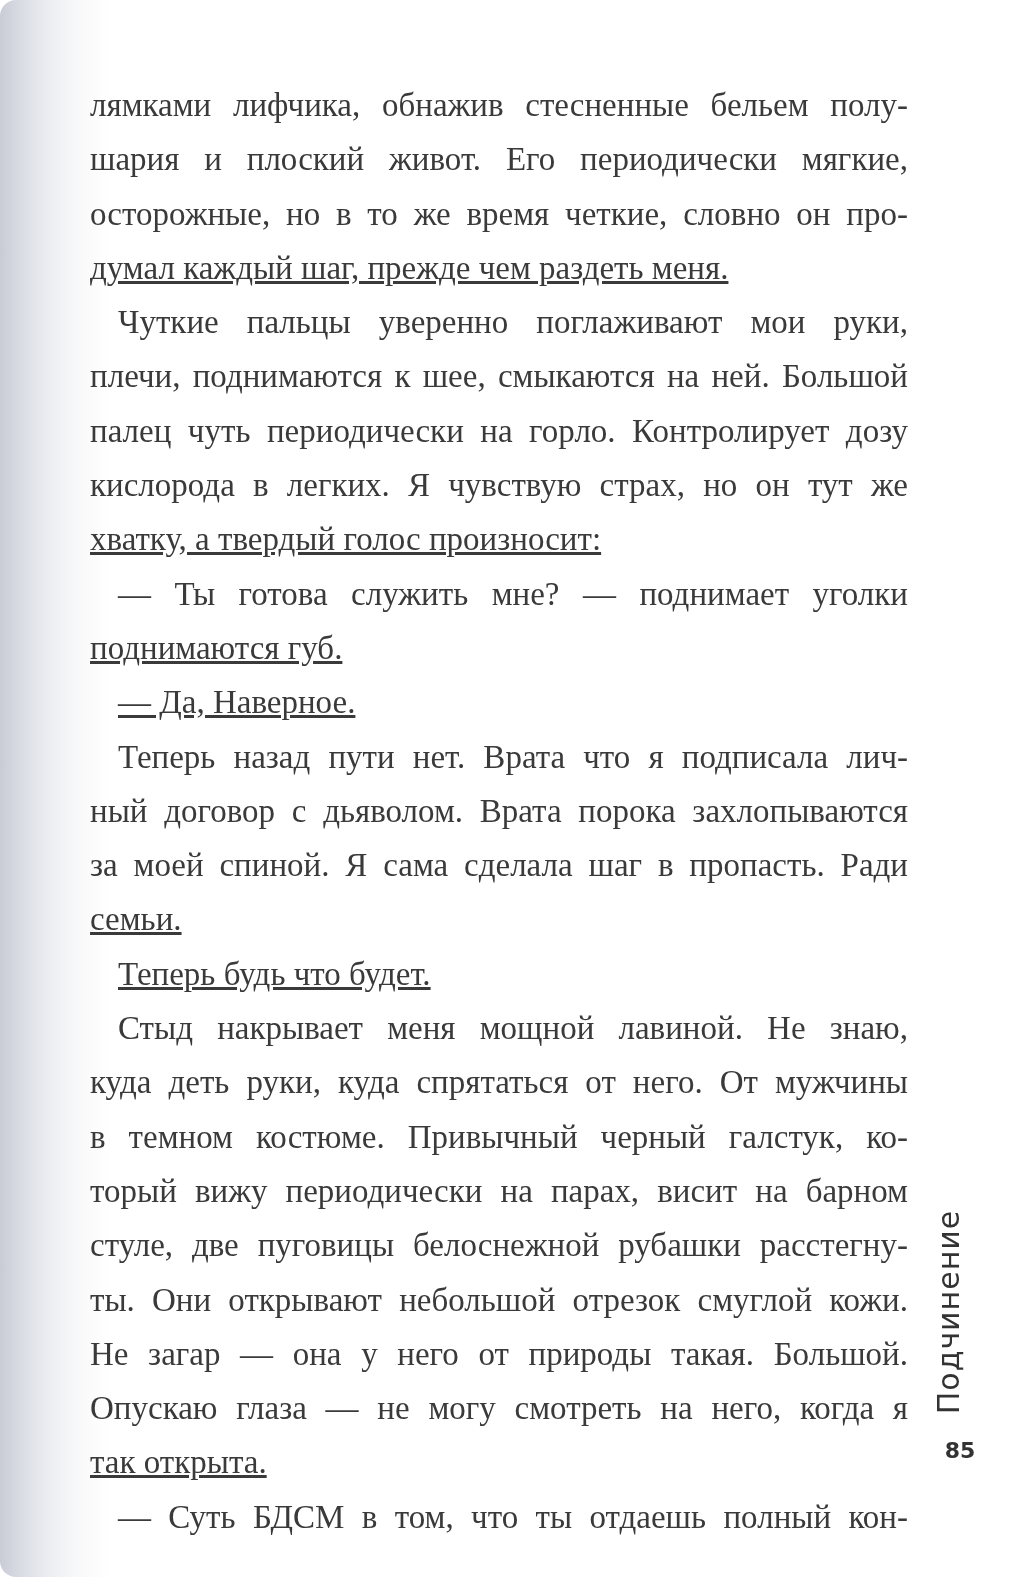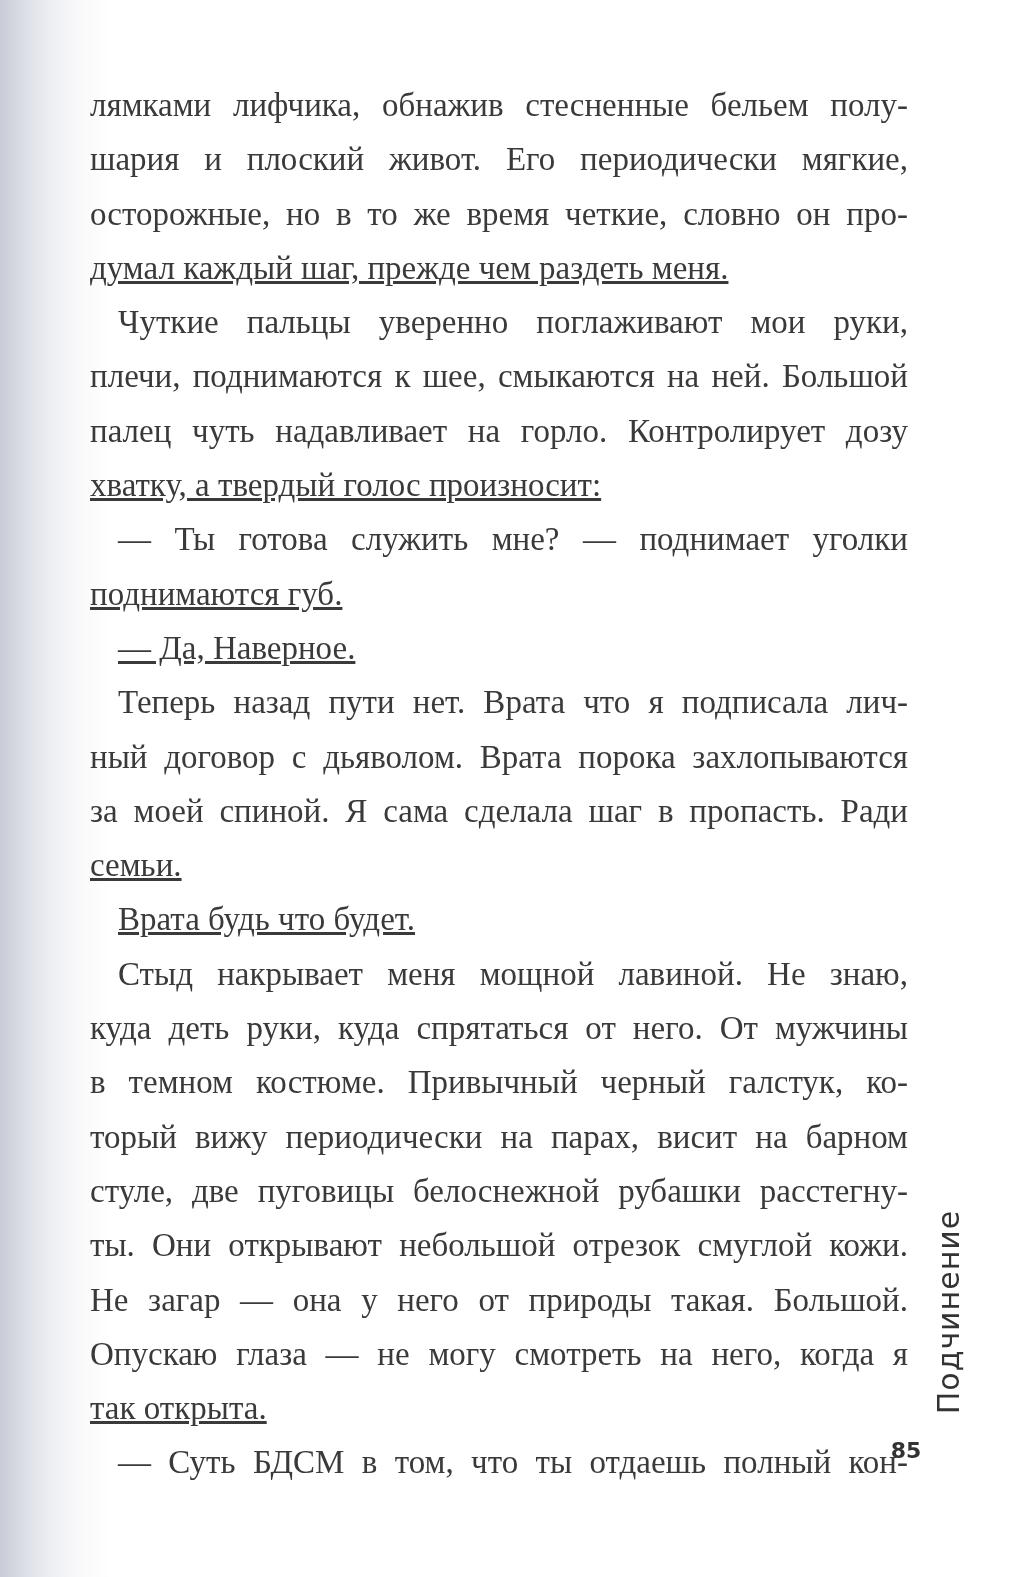--- a/index.html
+++ b/index.html
@@ -3,20 +3,21 @@
 <meta charset="utf-8">
 <style>
   html, body { margin: 0; padding: 0; }
   body {
     width: 1031px; height: 1577px; overflow: hidden; position: relative;
     background: #ffffff;
   }
   .page {
     position: absolute; left: 0; top: 0; width: 1031px; height: 1577px;
     background: linear-gradient(to right, #c9ccd6 0px, #dcdfe6 25px, #eceef2 50px, #f8f8fa 75px, #ffffff 110px, #ffffff 100%);
+    border-radius: 16px;
   }
   .text-block {
     position: absolute; left: 90px; top: 78px; width: 818px;
     font-family: "Liberation Serif", "DejaVu Serif", serif;
     font-size: 33px; color: #3a3a3a;
   }
   .line {
     height: 54.3px; line-height: 54.3px; white-space: nowrap;
     text-align: justify; text-align-last: justify; overflow: visible;
   }
@@ -25,46 +26,47 @@
   .running-head {
     position: absolute; left: 918px; top: 1212px; width: 60px; height: 200px;
   }
   .running-head span {
     position: absolute; left: 50%; top: 50%;
     transform: translate(-50%, -50%) rotate(-90deg);
     font-family: "DejaVu Sans", sans-serif; font-size: 30px; color: #333;
     white-space: nowrap; letter-spacing: 1px;
   }
   .folio {
-    position: absolute; left: 886px; top: 1438px; width: 40px;
+    position: absolute; left: 940px; top: 1438px; width: 40px;
     font-family: "DejaVu Sans", sans-serif; font-size: 22px; font-weight: bold; color: #333;
     text-align: center;
   }
 </style>
 </head>
 <body>
 
 <div class="page">
   <div class="text-block" id="text-block">
       <div class="line">лямками лифчика, обнажив стесненные бельем полу-</div>
       <div class="line">шария и плоский живот. Его периодически мягкие,</div>
       <div class="line">осторожные, но в то же время четкие, словно он про-</div>
       <div class="line last">думал каждый шаг, прежде чем раздеть меня.</div>
       <div class="line indent">Чуткие пальцы уверенно поглаживают мои руки,</div>
       <div class="line">плечи, поднимаются к шее, смыкаются на ней. Большой</div>
-      <div class="line">палец чуть надавливает на горло. Контролирует дозу</div>
+      <div class="line">палец чуть периодически на горло. Контролирует дозу</div>
+      <div class="line">кислорода в легких. Я чувствую страх, но он тут же</div>
       <div class="line last">хватку, а твердый голос произносит:</div>
       <div class="line indent">— Ты готова служить мне? — поднимает уголки</div>
       <div class="line last">поднимаются губ.</div>
       <div class="line indent last">— Да, Наверное.</div>
       <div class="line indent">Теперь назад пути нет. Врата что я подписала лич-</div>
       <div class="line">ный договор с дьяволом. Врата порока захлопываются</div>
       <div class="line">за моей спиной. Я сама сделала шаг в пропасть. Ради</div>
       <div class="line last">семьи.</div>
-      <div class="line indent last">Врата будь что будет.</div>
+      <div class="line indent last">Теперь будь что будет.</div>
       <div class="line indent">Стыд накрывает меня мощной лавиной. Не знаю,</div>
       <div class="line">куда деть руки, куда спрятаться от него. От мужчины</div>
       <div class="line">в темном костюме. Привычный черный галстук, ко-</div>
       <div class="line">торый вижу периодически на парах, висит на барном</div>
       <div class="line">стуле, две пуговицы белоснежной рубашки расстегну-</div>
       <div class="line">ты. Они открывают небольшой отрезок смуглой кожи.</div>
       <div class="line">Не загар — она у него от природы такая. Большой.</div>
       <div class="line">Опускаю глаза — не могу смотреть на него, когда я</div>
       <div class="line last">так открыта.</div>
       <div class="line indent">— Суть БДСМ в том, что ты отдаешь полный кон-</div>

